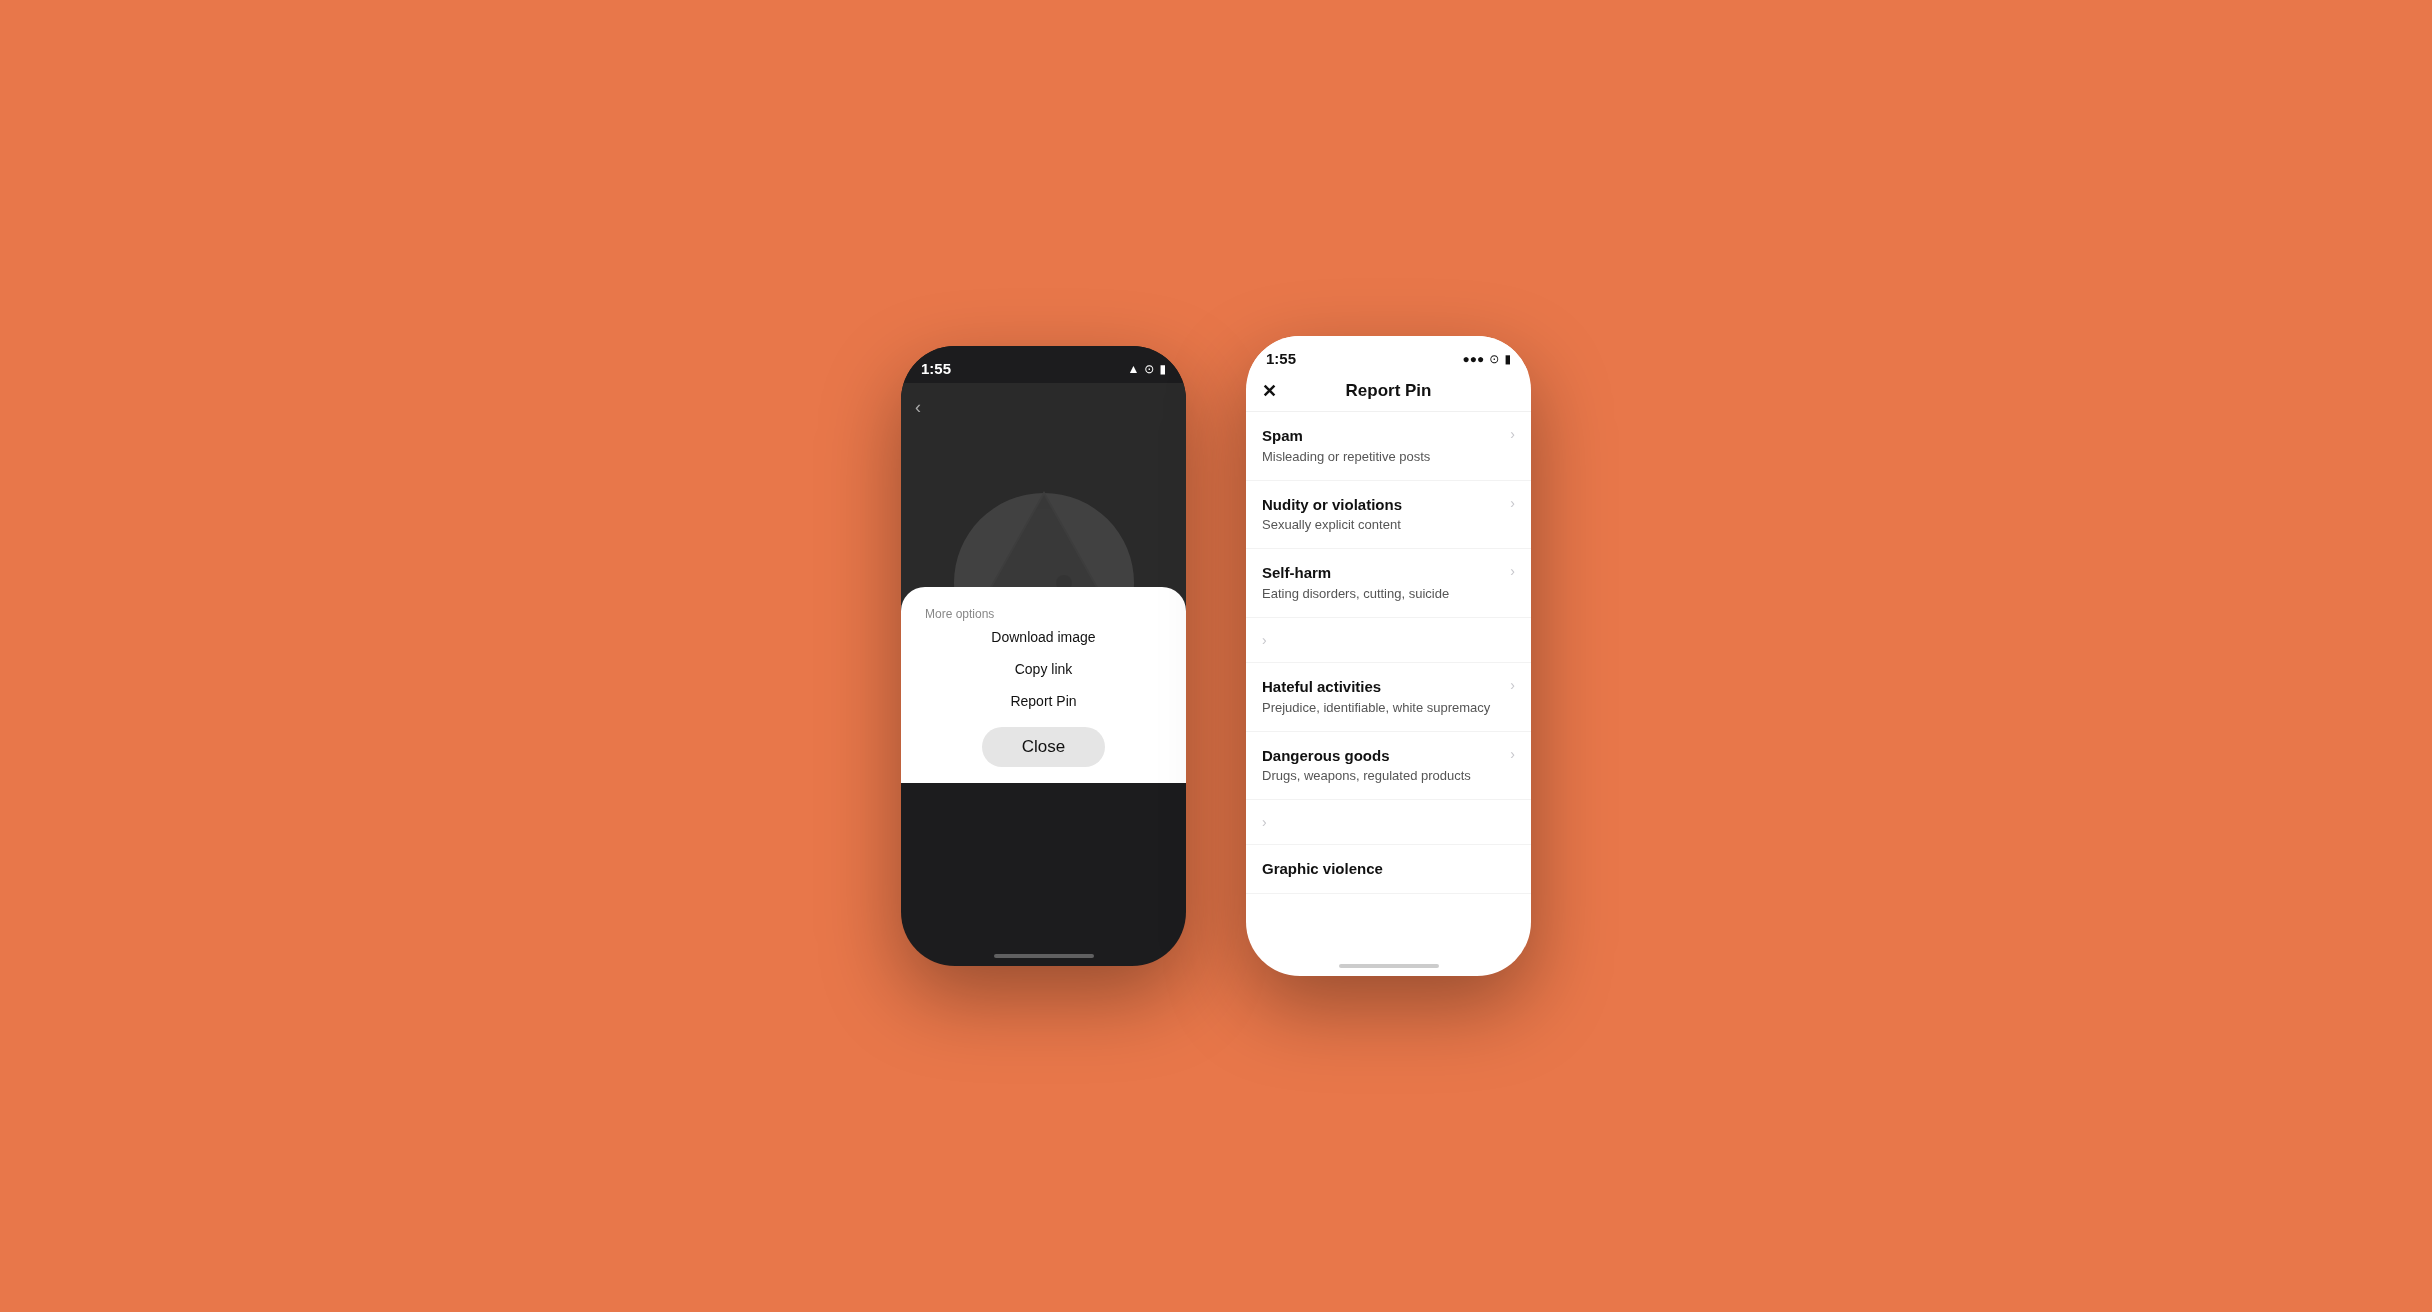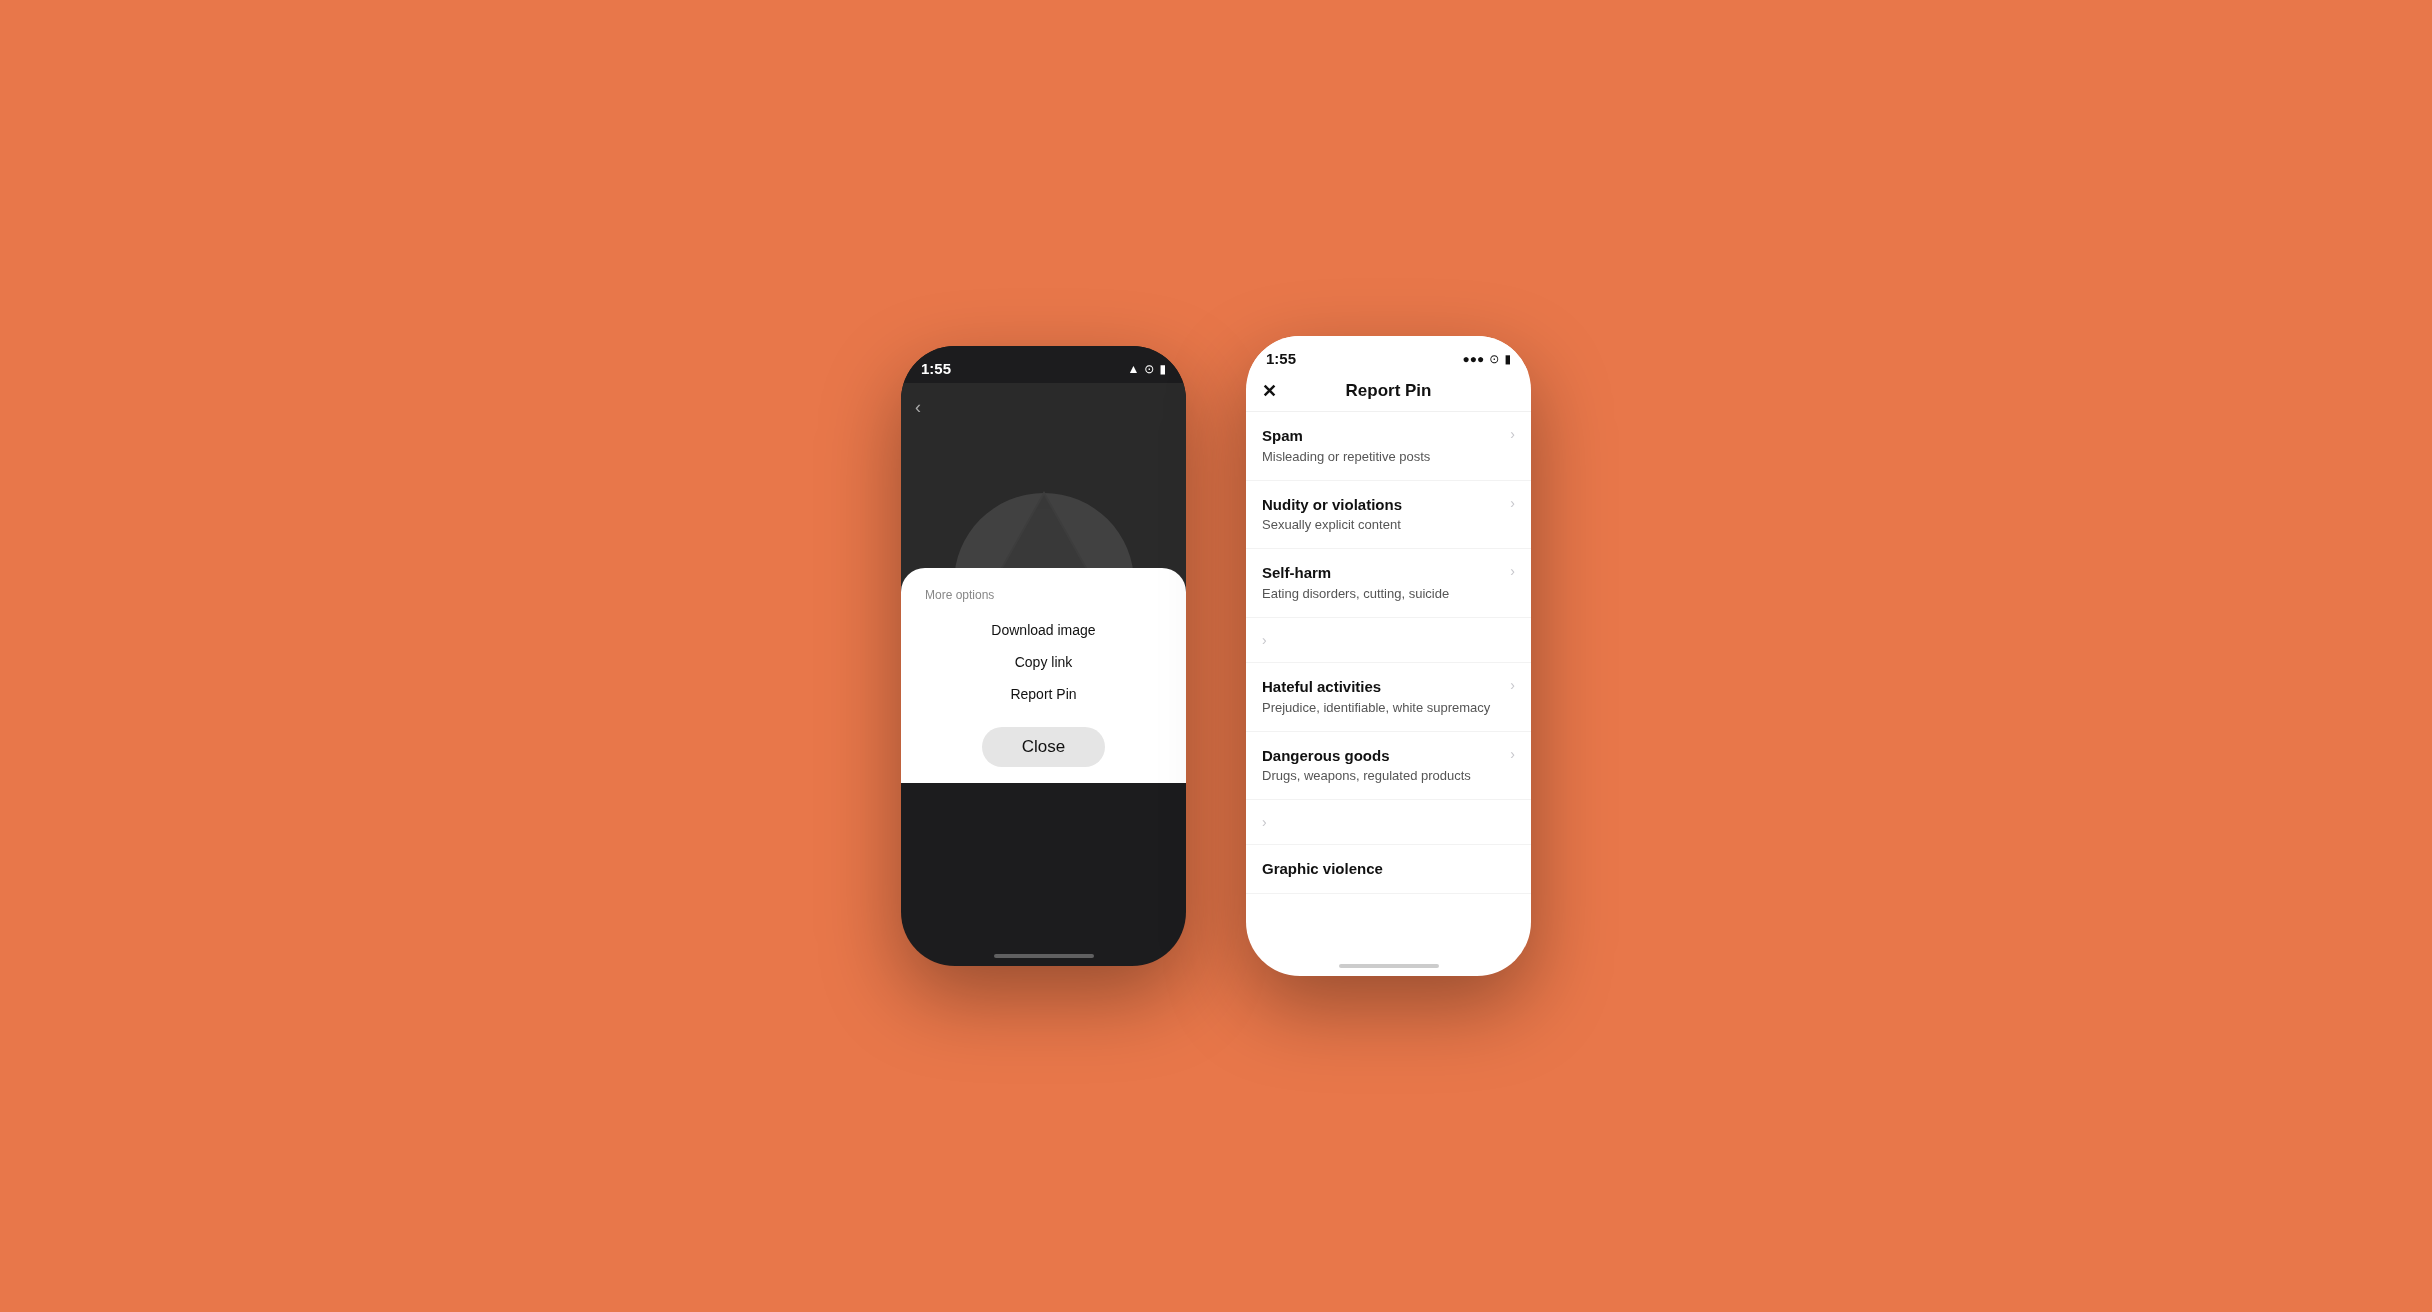--- a/index.html
+++ b/index.html
@@ -87,21 +87,20 @@
       left: 0;
       right: 0;
       background: #fff;
       border-radius: 24px 24px 0 0;
       padding: 20px 24px 16px;
     }
 
     .bottom-sheet-label {
       font-size: 12px;
       color: #888;
-      margin-bottom: 12px;
     }
 
     .bottom-sheet-item {
       font-size: 14px;
       color: #111;
       padding: 8px 0;
       cursor: pointer;
       font-weight: 400;
       text-align: center;
     }
@@ -114,21 +113,20 @@
 
     .close-btn {
       background: #e5e5e5;
       border: none;
       border-radius: 50px;
       padding: 10px 40px;
       font-size: 17px;
       color: #111;
       cursor: pointer;
       font-weight: 400;
-      margin-top: 7px;
     }
 
     .home-indicator-dark {
       position: absolute;
       bottom: 8px;
       left: 50%;
       transform: translateX(-50%);
       width: 100px;
       height: 4px;
       background: rgba(255,255,255,0.3);

